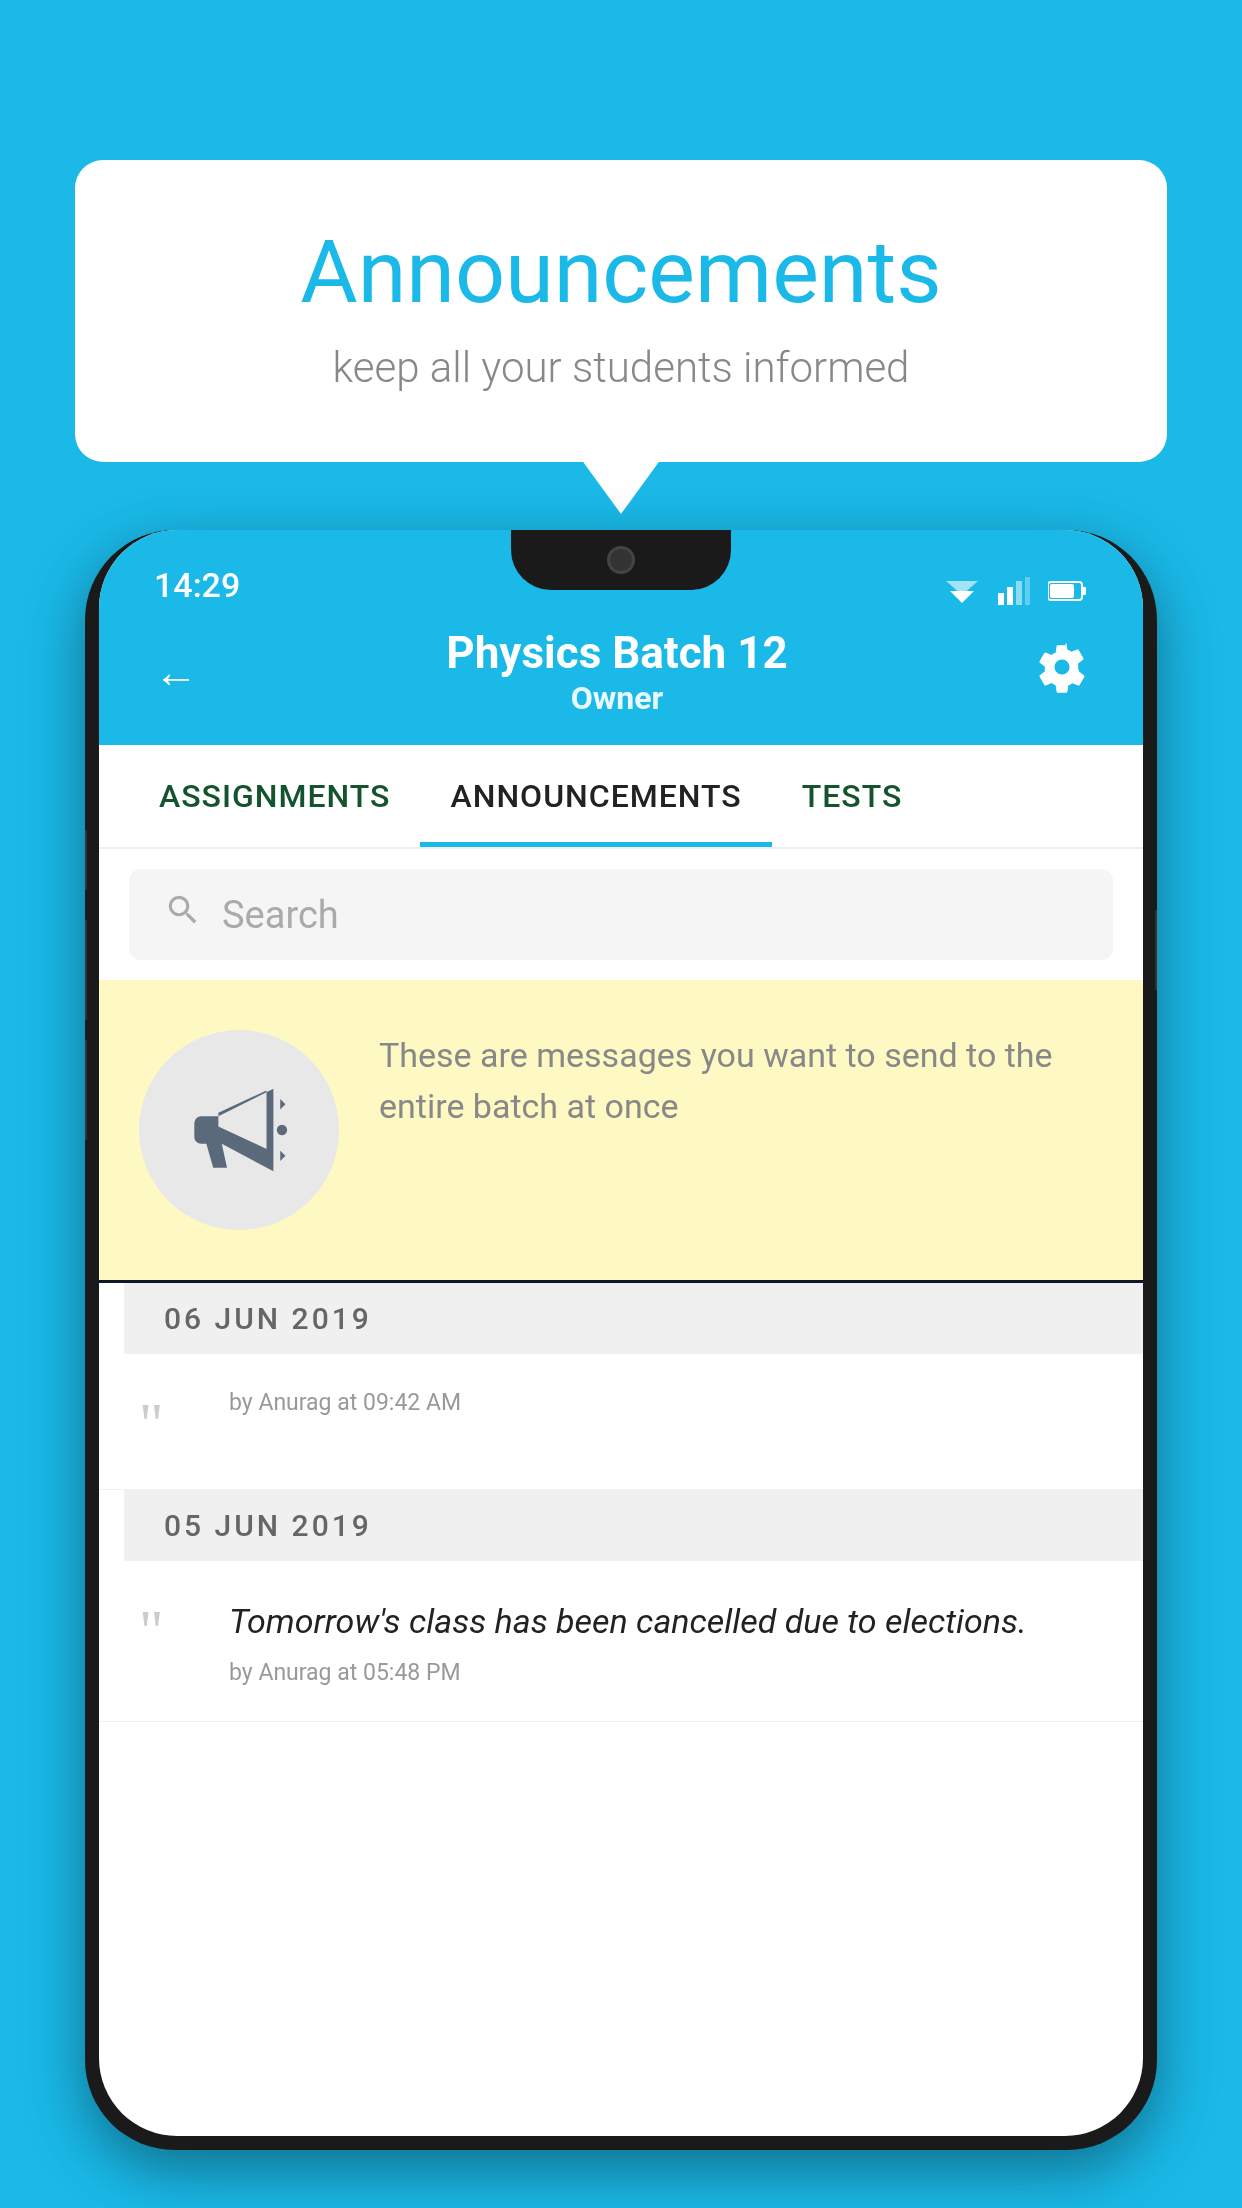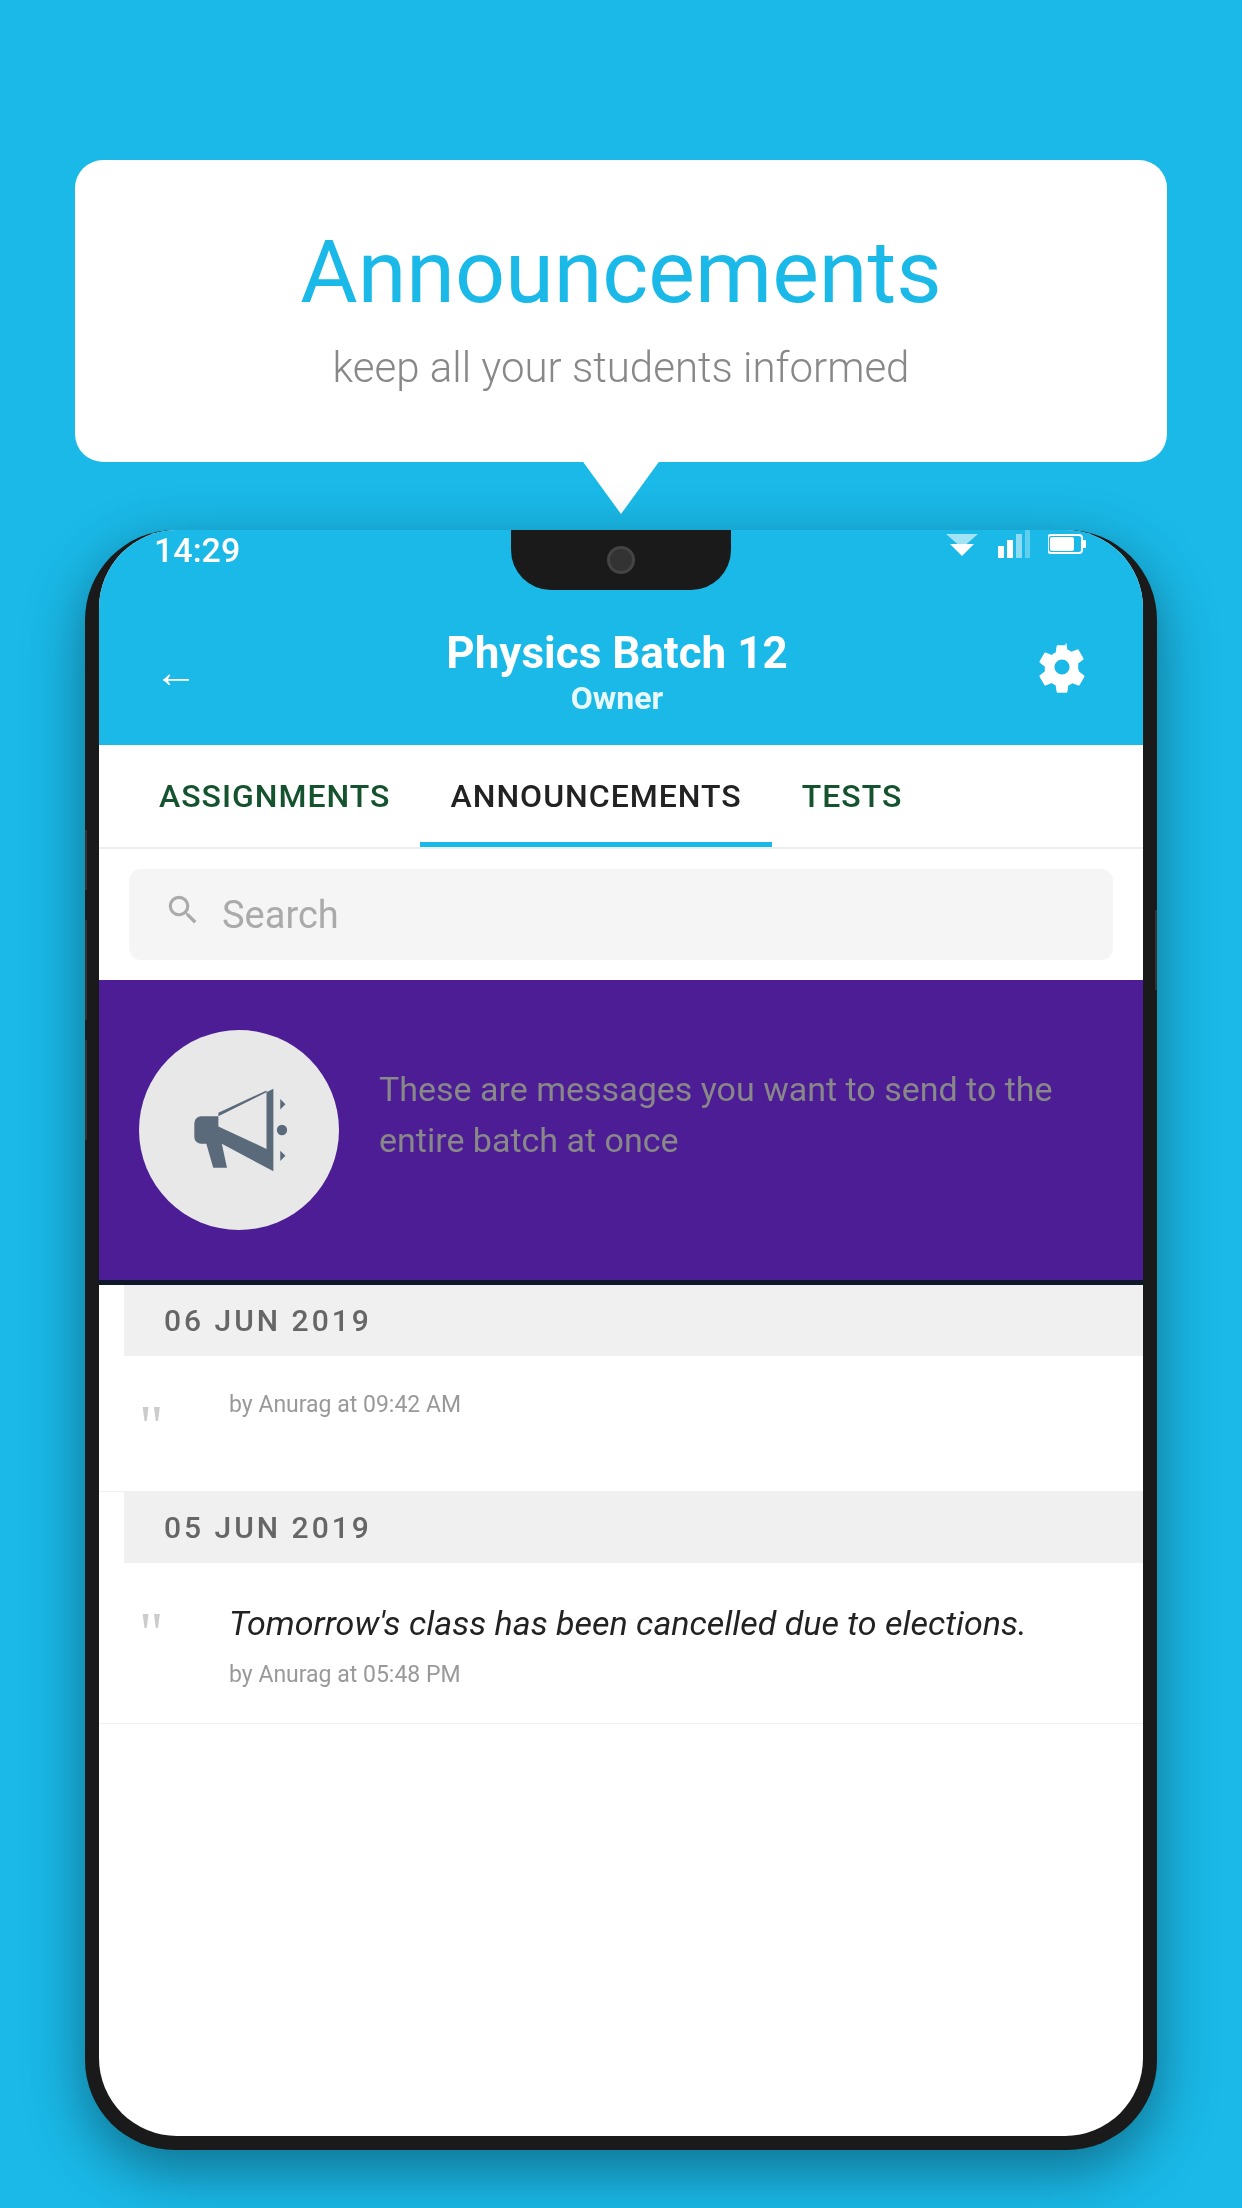--- a/index.html
+++ b/index.html
@@ -88,21 +88,21 @@
       background: white;
       border-radius: 78px;
       overflow: hidden;
     }
 
     
     .status-bar {
       background: #1ab9e8;
       height: 75px;
       display: flex;
-      align-items: flex-start;
+      align-items: flex-end;
       justify-content: space-between;
       padding: 0 55px;
       position: relative;
     }
 
     .status-bar-time {
       color: white;
       font-size: 34px;
       font-weight: 500;
     }
@@ -231,26 +231,26 @@
     }
 
     .search-text {
       font-size: 38px;
       color: #aaa;
       text-align: right;
     }
 
     
     .cta-card {
-      background: #4c1d95;
+      background: #fef9c3;
       padding: 50px 40px;
       display: flex;
-      align-items: center;
+      align-items: flex-start;
       gap: 40px;
-      border-bottom: 5px solid #0f172a;
+      border-bottom: 3px solid #0f172a;
     }
 
     .megaphone-circle {
       width: 200px;
       height: 200px;
       border-radius: 50%;
       background: #e8e8e8;
       display: flex;
       align-items: center;
       justify-content: center;

